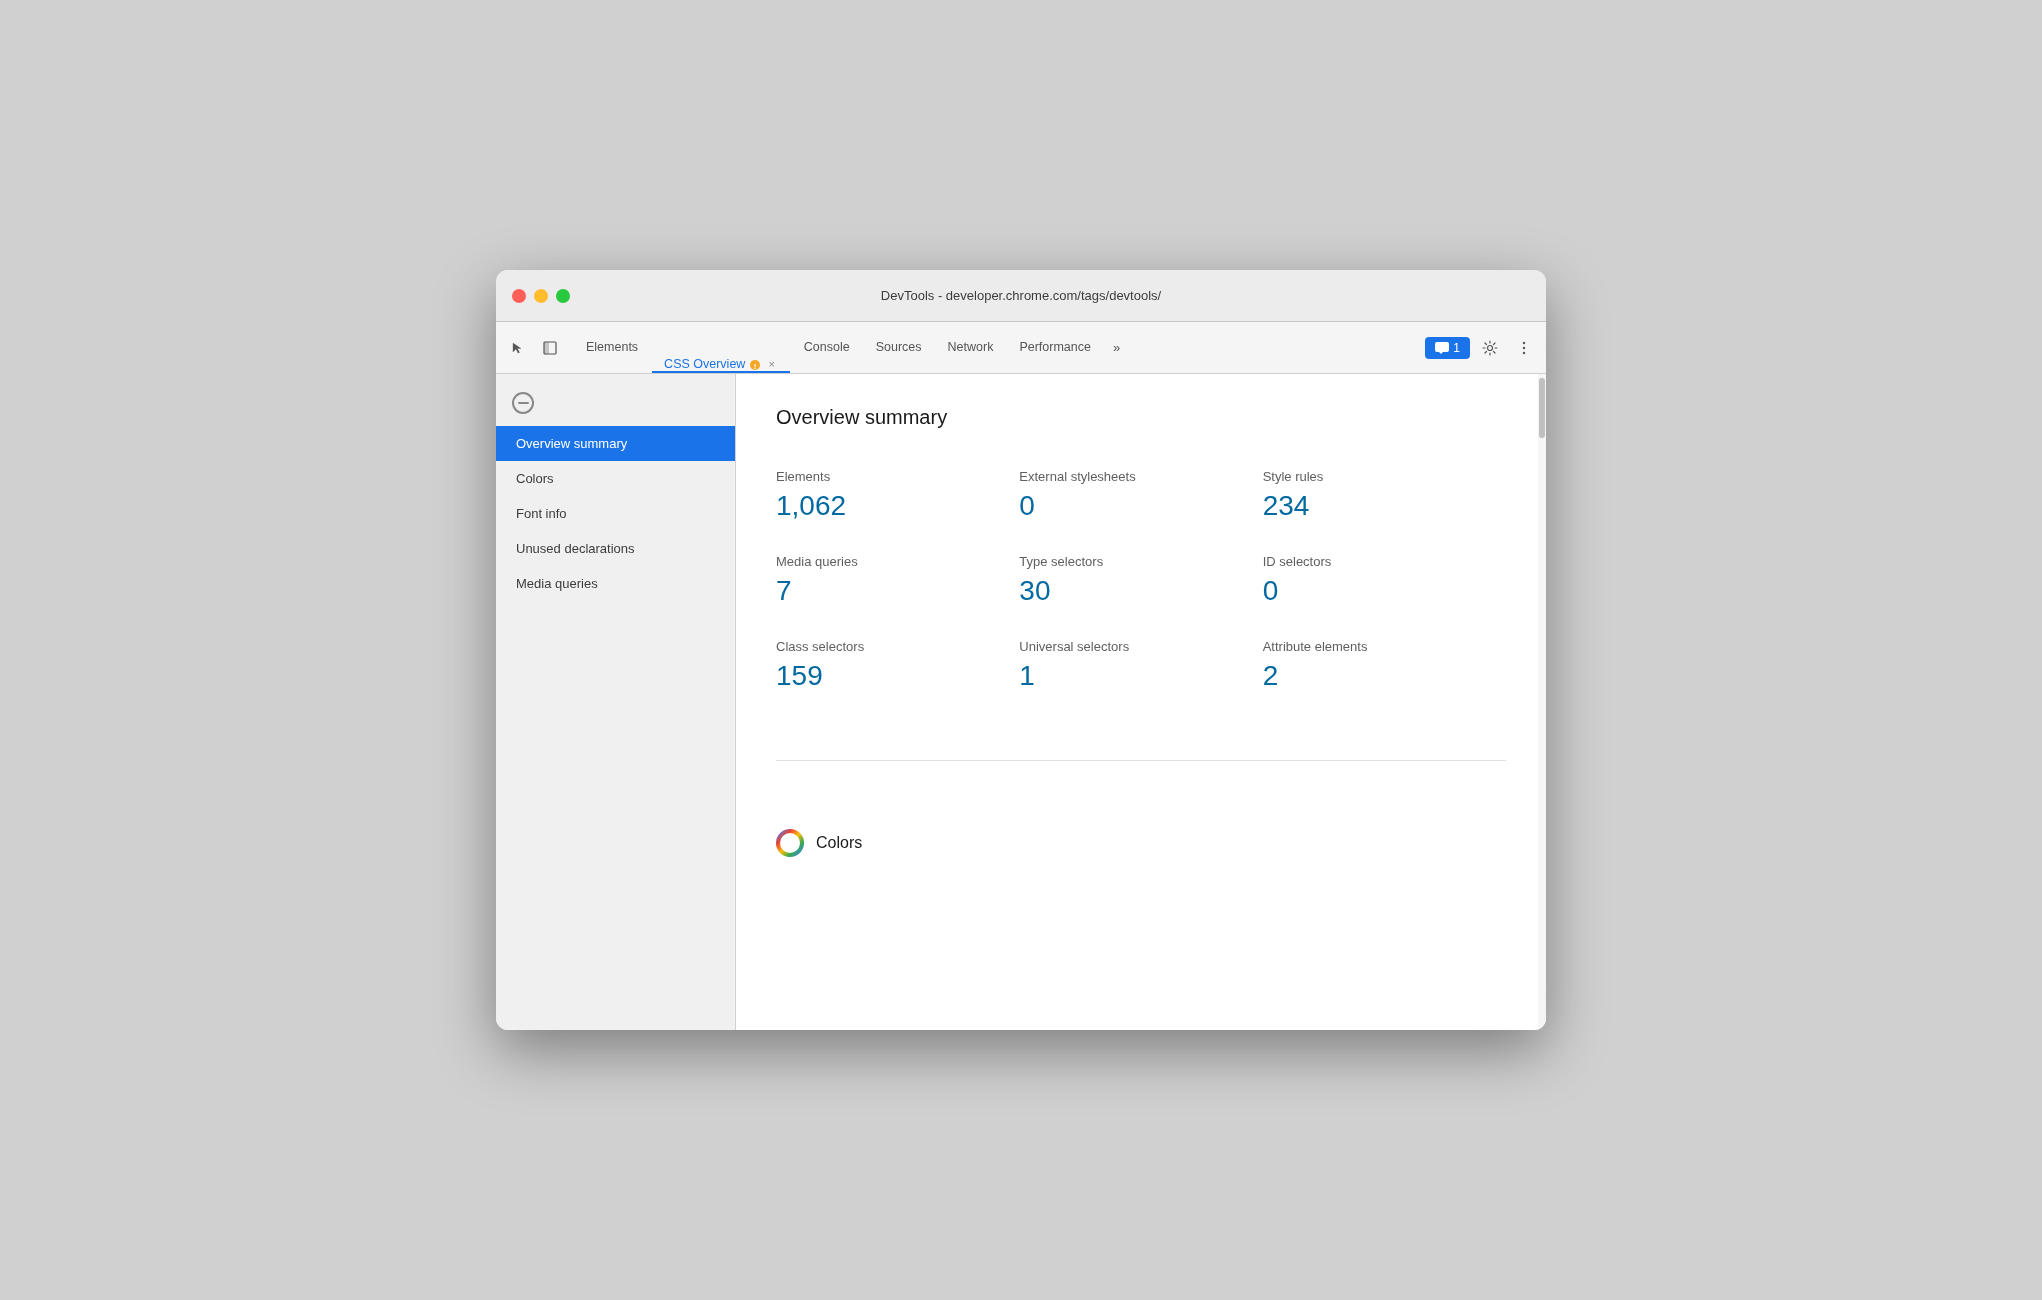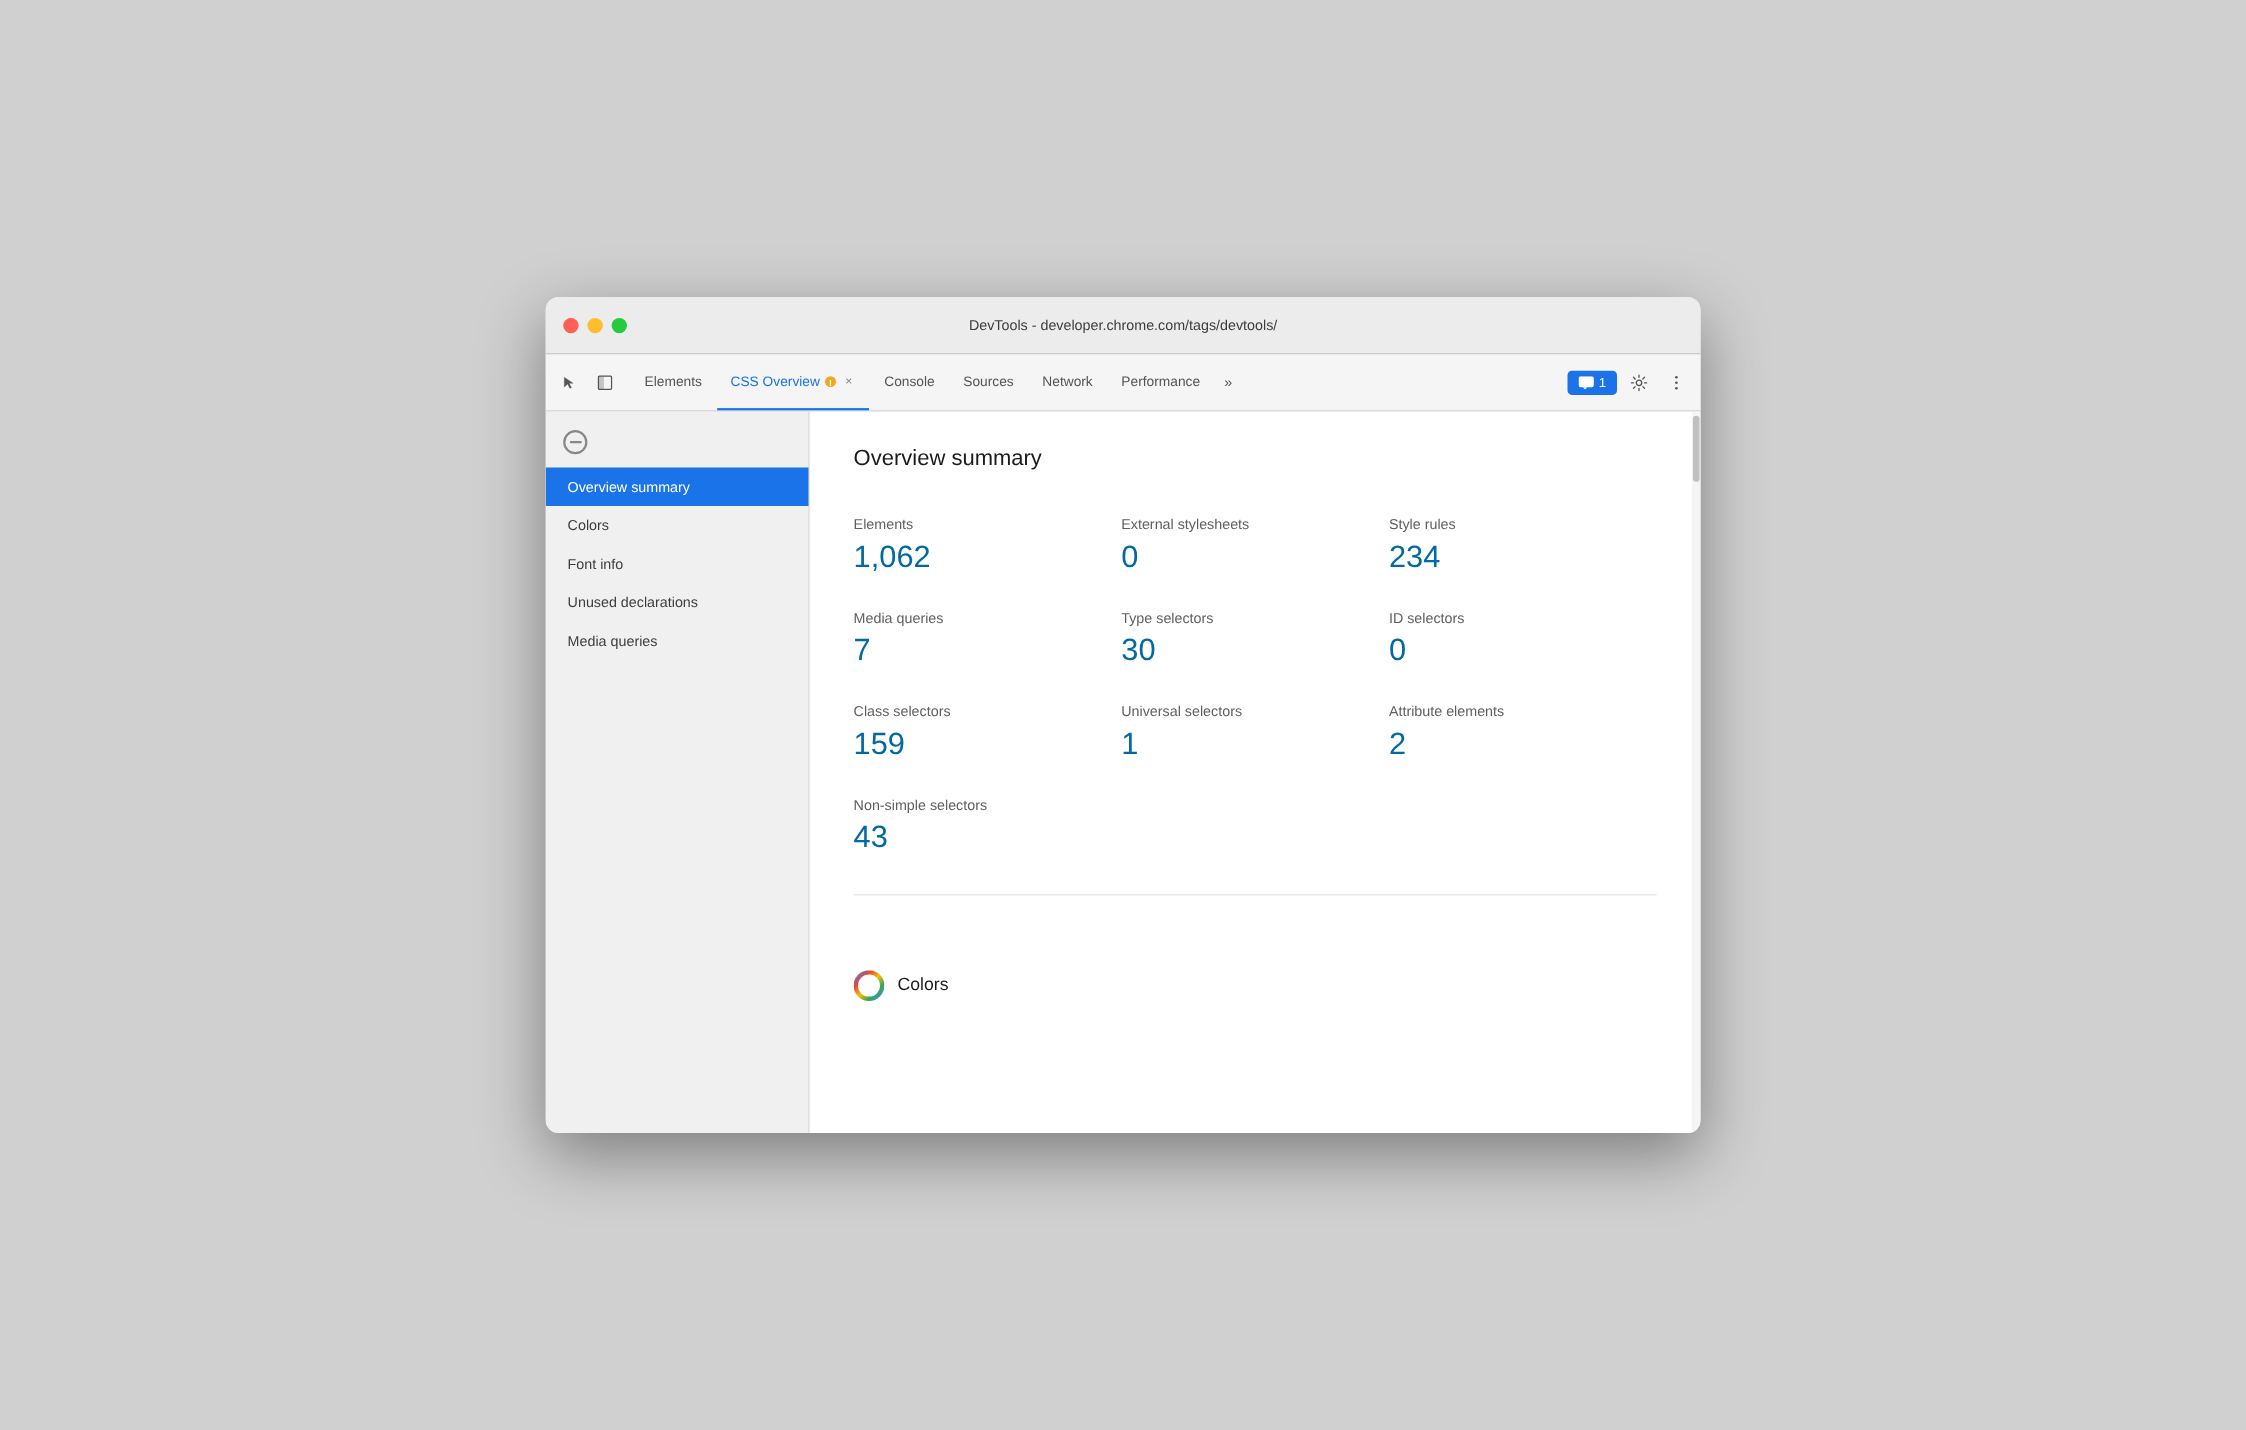--- a/index.html
+++ b/index.html
@@ -86,20 +86,21 @@
       font-size: 12.5px;
       color: #555;
       cursor: pointer;
       border-bottom: 2px solid transparent;
       white-space: nowrap;
       gap: 4px;
     }
     .tab-item.active {
       color: #1a73e8;
       border-bottom: 2px solid #1a73e8;
+      align-items: flex-end;
     }
     .tab-close {
       font-size: 11px;
       color: #888;
       padding: 1px 3px;
       border-radius: 3px;
       cursor: pointer;
     }
     .tab-more {
       display: flex;
@@ -383,24 +384,20 @@
             <div class="stat-value">159</div>
           </div>
           <div class="stat-cell">
             <div class="stat-label">Universal selectors</div>
             <div class="stat-value">1</div>
           </div>
 
           <div class="stat-cell">
             <div class="stat-label">Attribute elements</div>
             <div class="stat-value">2</div>
-          </div>
-          <div class="stat-cell">
-            <div class="stat-label">Non-simple selectors</div>
-            <div class="stat-value">43</div>
           </div>
           <div class="stat-cell"></div>
         </div>
 
         <hr class="section-divider">
       </div>
 
       <div class="colors-section">
         <svg class="colors-icon" viewBox="0 0 28 28" fill="none">
           <circle cx="14" cy="14" r="12" fill="none" stroke-width="4" stroke="url(#colorGrad)" stroke-dasharray="75 2" stroke-linecap="round"></circle>

